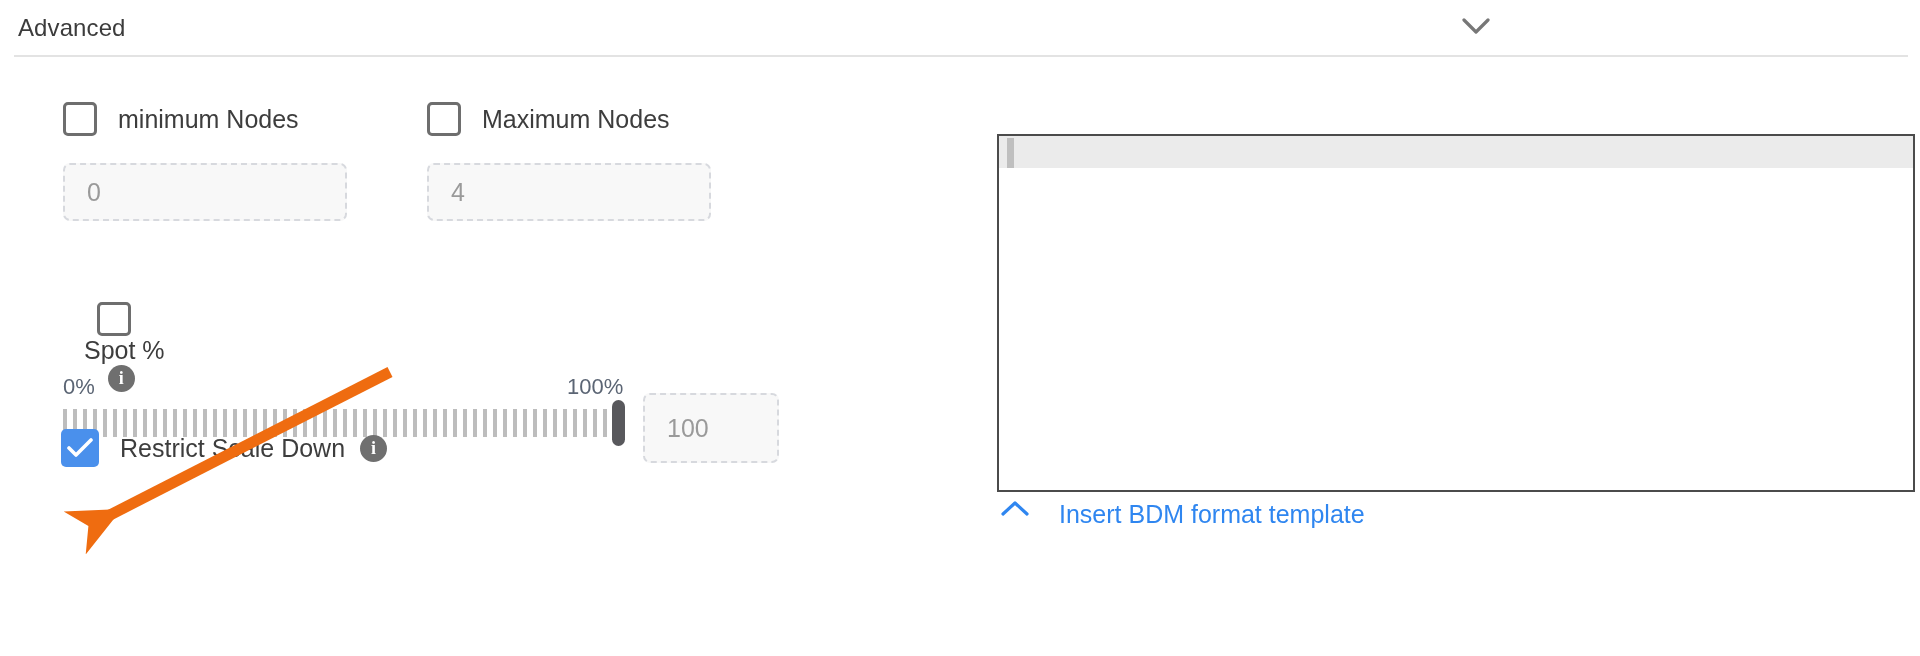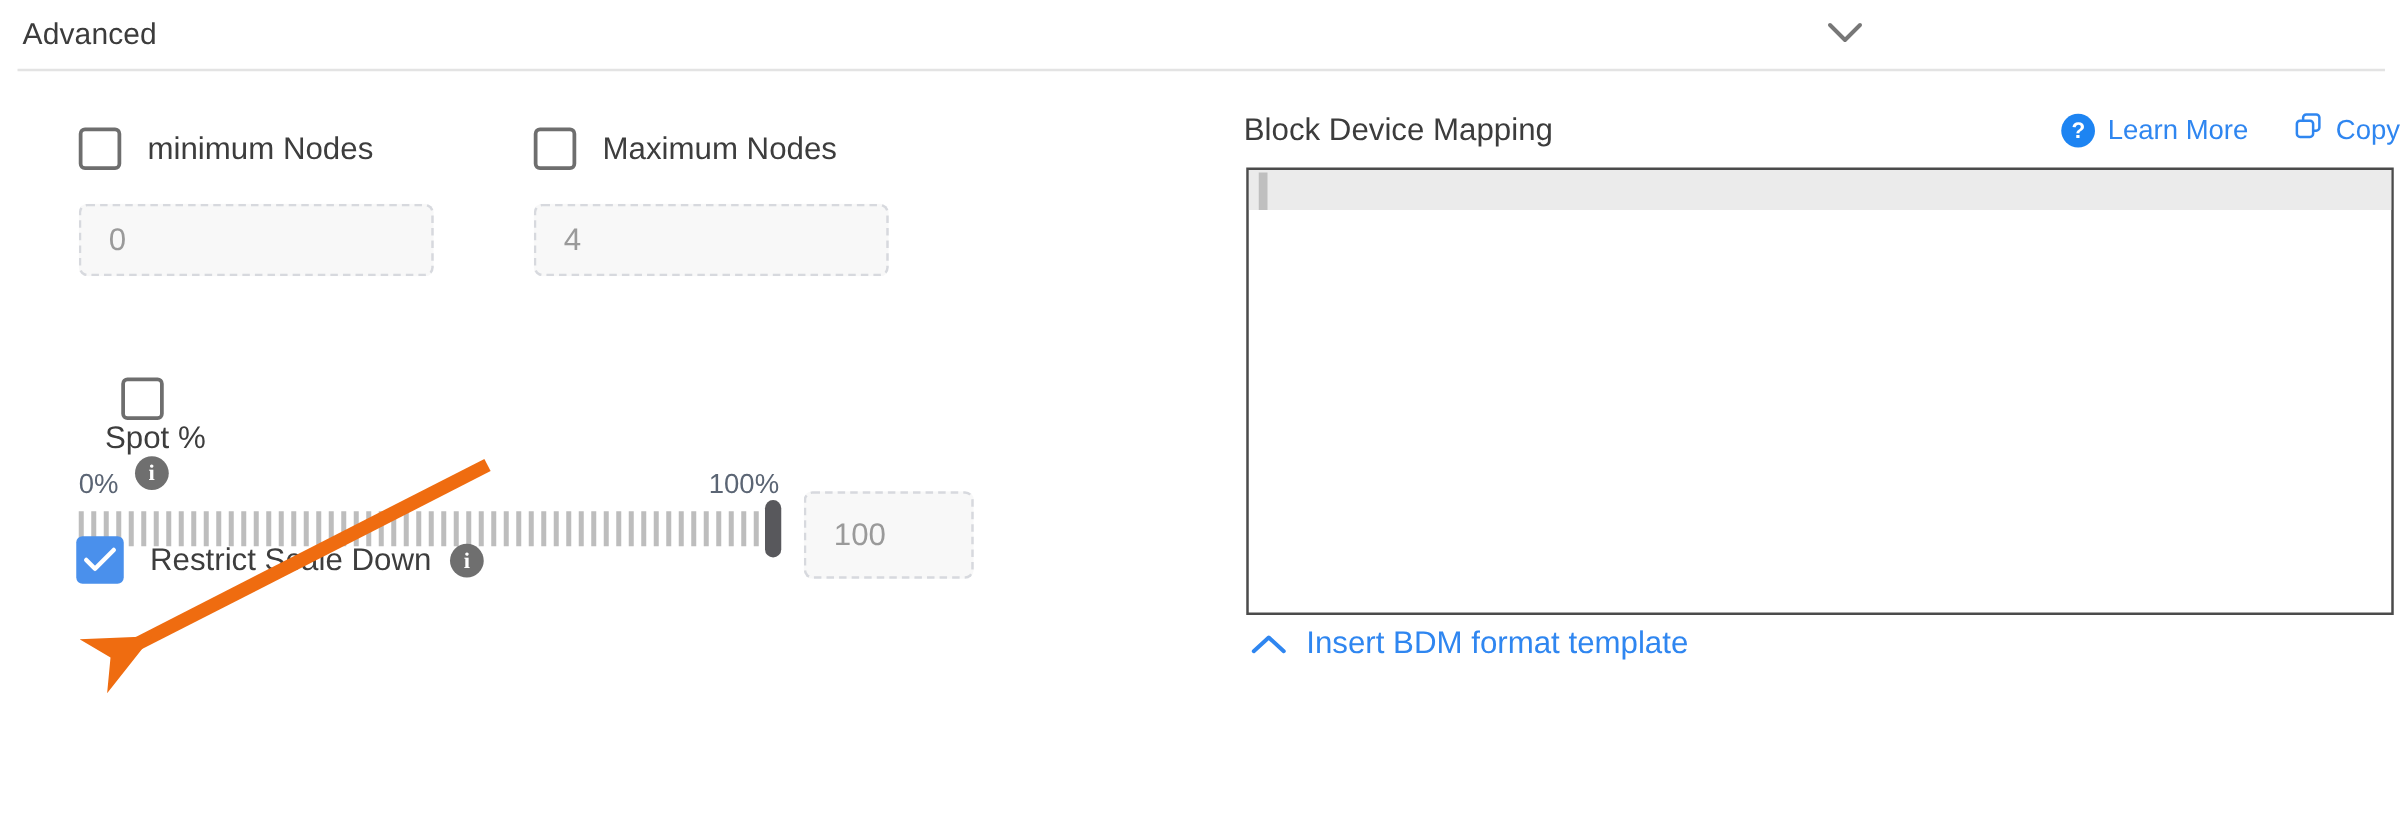--- a/index.html
+++ b/index.html
@@ -190,22 +190,22 @@
     position: absolute;
     left: 8px; top: 2px;
     width: 7px; height: 30px;
     background: #bfbfbf;
   }
 
   .insert-row {
     position: absolute;
     left: 6px; top: 444px;
     display: flex;
-    align-items: flex-end;
-    gap: 16px;
+    align-items: flex-start;
+    gap: 30px;
     cursor: pointer;
   }
   .insert-lbl {
     font-size: 25px;
     color: #2f86f0;
   }
 
   
   .annotation {
     position: absolute;
@@ -328,39 +328,20 @@
         <svg width="26" height="22" viewBox="0 0 26 22">
           <polyline points="2,11 9,18 24,3" fill="none" stroke="#ffffff" stroke-width="3.6" stroke-linecap="round" stroke-linejoin="round"></polyline>
         </svg>
       </div>
       <div class="cb-label">Restrict Scale Down</div>
       <div class="info-ic">i</div>
     </div>
   </div>
 
   <div class="right-col">
-    <div class="bdm-head">
-      <div class="bdm-title">Block Device Mapping</div>
-      <div class="spacer"></div>
-
-      <div class="link-btn">
-        <span class="q-ic">?</span>
-        <span>Learn More</span>
-      </div>
-
-      <div class="link-btn copy">
-        <span>
-          <svg width="24" height="24" viewBox="0 0 24 24">
-            <rect x="7.5" y="2.5" width="13" height="13" rx="2.5" fill="none" stroke="#2f86f0" stroke-width="2"></rect>
-            <rect x="2.5" y="7.5" width="13" height="13" rx="2.5" fill="#ffffff" stroke="#2f86f0" stroke-width="2"></rect>
-          </svg>
-        </span>
-        <span>Copy</span>
-      </div>
-    </div>
 
     <div class="editor">
       <div class="editor-line-active"></div>
       <div class="editor-gutter"></div>
       <div style="position:absolute;left:26px;top:3px;font-family:'Liberation Mono',monospace;font-size:18px;color:#333;"></div>
     </div>
 
     <div class="insert-row">
       <span>
         <svg width="28" height="17" viewBox="0 0 28 17">

